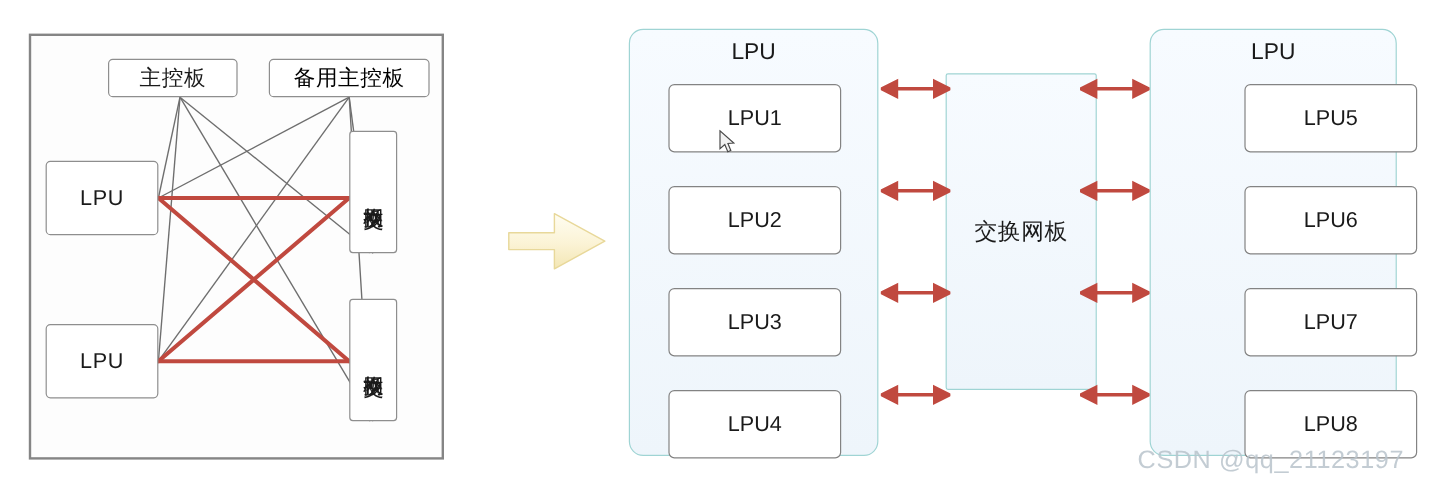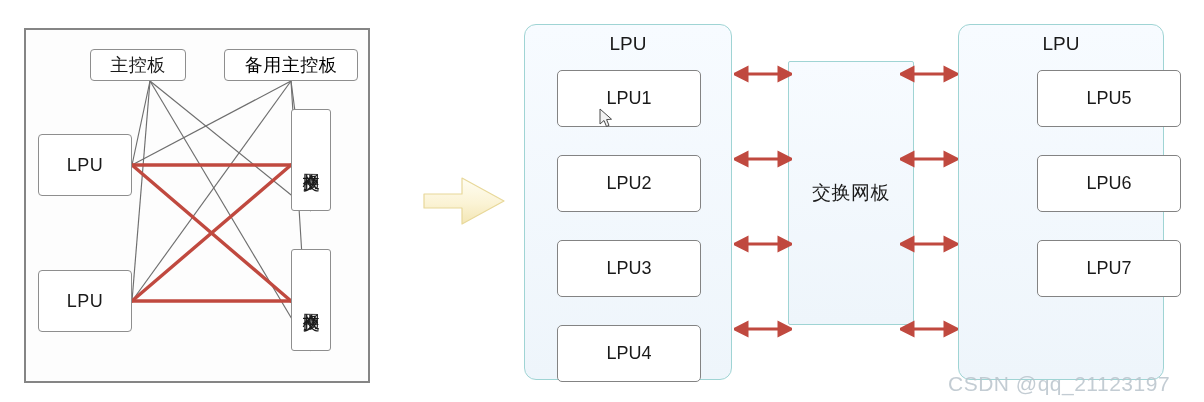--- a/index.html
+++ b/index.html
@@ -44,21 +44,21 @@
     border-radius: 4px;
     background: #ffffff;
     display: flex;
     align-items: center;
     justify-content: center;
     font-size: 18px;
     color: #1a1a1a;
     letter-spacing: 0.5px;
     z-index: 3;
   }
-  #mpu-main   { left: 64px;  top: 19px;  width: 96px; height: 32px; }
+  #mpu-main   { left: 64px;  top: 19px;  width: 108px; height: 32px; }
   #mpu-backup { left: 198px; top: 19px;  width: 134px; height: 32px; color:#000000; }
   #lpu-top    { left: 12px;  top: 104px; width: 94px;  height: 62px; }
   #lpu-bottom { left: 12px;  top: 240px; width: 94px;  height: 62px; }
   .vbox {
     position: absolute;
     box-sizing: border-box;
     border: 1.6px solid #8e8e8e;
     border-radius: 3px;
     background: #ffffff;
     display: flex;
@@ -248,20 +248,21 @@
 
   <div id="fabric-box">
     <div id="fabric-label">交换网板</div>
   </div>
 
   <div class="lpu-group" id="lpu-group-right">
     <div class="lpu-group-title">LPU</div>
     <div class="lpu-card r0">LPU5</div>
     <div class="lpu-card r1">LPU6</div>
     <div class="lpu-card r2">LPU7</div>
+    <div class="lpu-card r3">LPU8</div>
   </div>
 
   <svg class="link-arrow left-col a0" viewBox="0 0 58 22">
     <g stroke="#c0493f" stroke-width="3" fill="#c0493f">
       <line x1="11" y1="11" x2="47" y2="11"></line>
       <polygon points="1,11 13,5 13,17"></polygon>
       <polygon points="57,11 45,5 45,17"></polygon>
     </g>
   </svg>
   <svg class="link-arrow left-col a1" viewBox="0 0 58 22">

